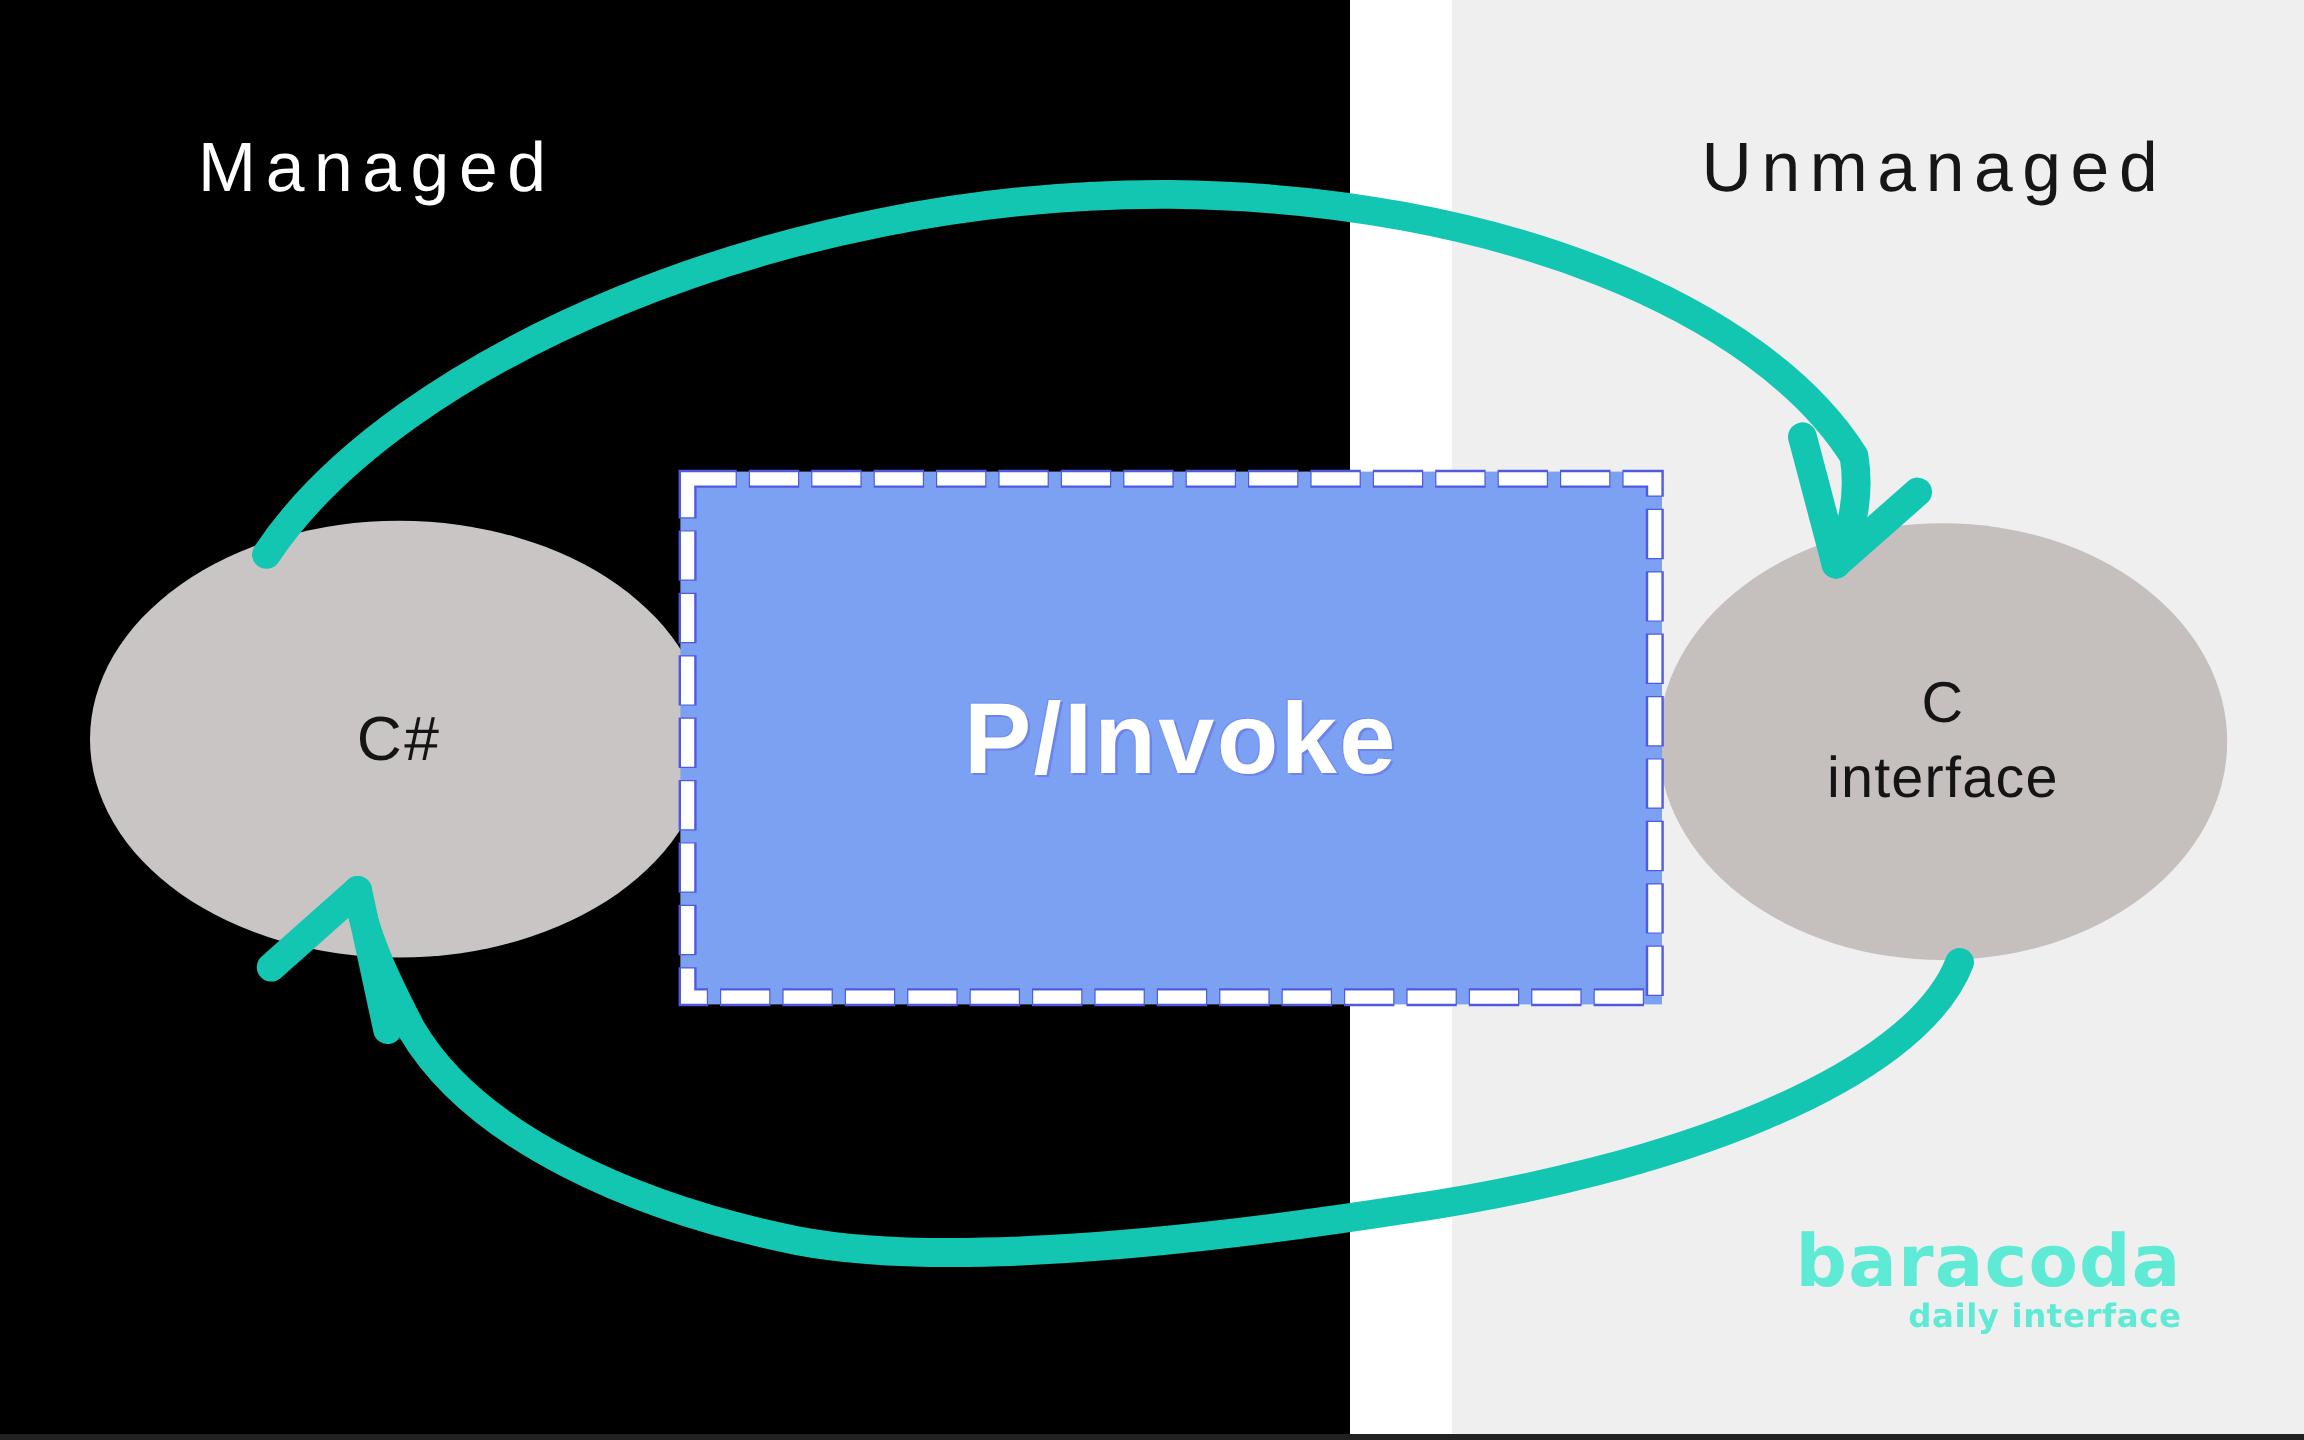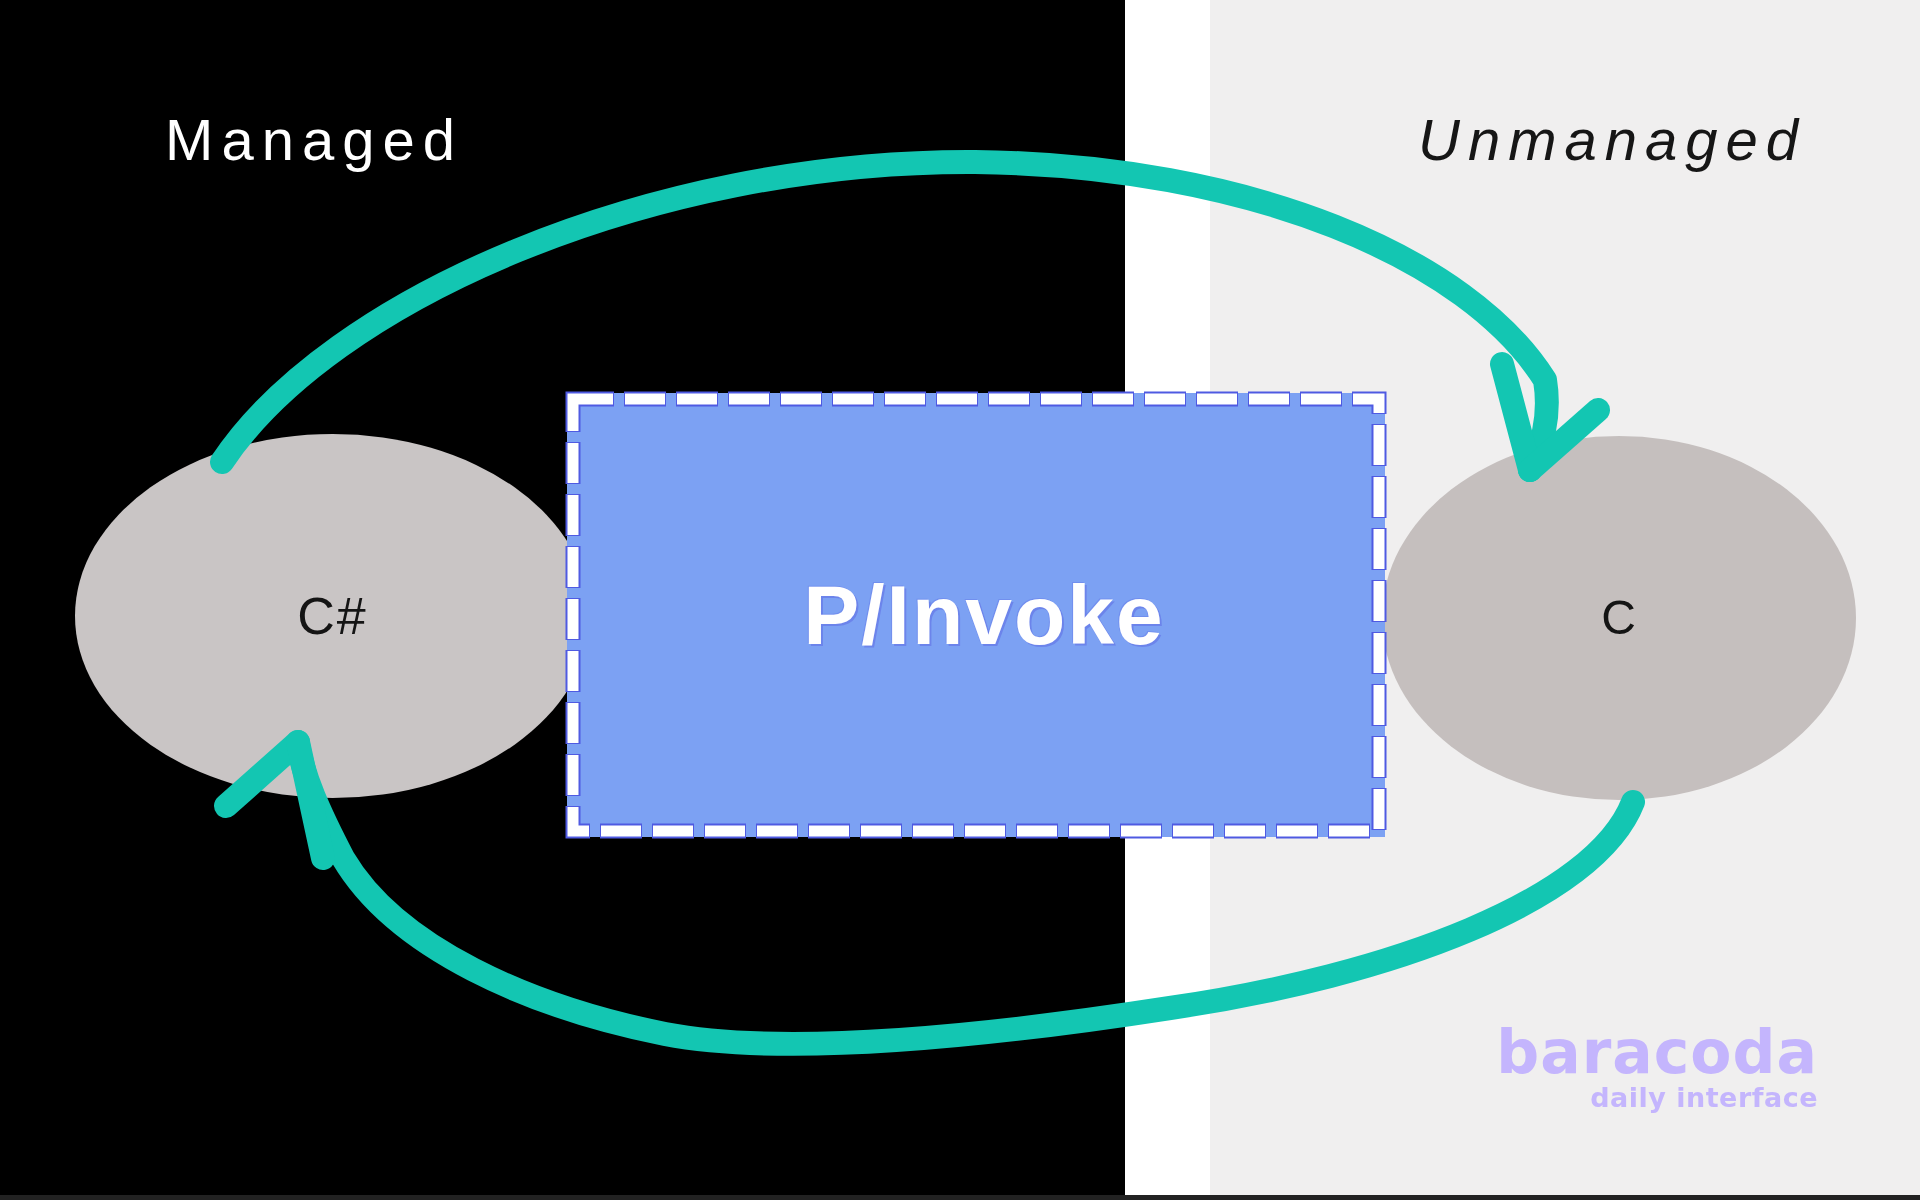--- a/index.html
+++ b/index.html
@@ -48,29 +48,30 @@
 </head>
 <body>
 
 <div class="stage">
 
   <div class="bg bg-managed" style="background-color: rgb(0, 0, 0);"></div>
   <div class="bg bg-divider" style="background-color: rgb(255, 255, 255);"></div>
   <div class="bg bg-unmanaged" style="background-color: rgb(240, 239, 239);"></div>
 
   <div class="region-label managed-label" style="color: rgb(255, 255, 255);">Managed</div>
-  <div class="region-label unmanaged-label" style="color: rgb(22, 22, 22); font-style: italic;">Unmanaged</div>
+  <div class="region-label unmanaged-label" style="color: rgb(22, 22, 22);">Unmanaged</div>
 
   <div class="node node-csharp" style="background-color: rgb(201, 197, 197); color: rgb(20, 20, 20);">
     <span>C#</span>
   </div>
 
   <div class="node node-cinterface" style="background-color: rgb(197, 191, 190); color: rgb(20, 20, 20);">
     <span>
       <span>C</span><br>
+      <span>interface</span>
     </span>
   </div>
 
   <svg class="bridge-svg" viewBox="0 0 1920 1200">
     <rect x="567" y="393" width="818" height="444" fill="#7ca1f3"></rect>
     <rect x="573" y="399" width="806" height="432" fill="none" stroke-width="15" stroke-dasharray="42 10" stroke-dashoffset="1" stroke="#4f5ae2"></rect>
     <rect x="573" y="399" width="806" height="432" fill="none" stroke-width="11" stroke-dasharray="40 12" stroke="#ffffff"></rect>
   </svg>
   <div class="bridge-label-wrap">
     <span class="bridge-label" style="color: rgb(255, 255, 255); margin-left: 16px;">P/Invoke</span>
@@ -82,18 +83,18 @@
       <path d="M 1502 364 L 1530 470"></path>
       <path d="M 1598 410 L 1530 470"></path>
     </g>
     <g fill="none" stroke-width="24" stroke-linecap="round" stroke-linejoin="round" stroke="#13c6b2">
       <path d="M 1633 802 C 1595 900 1390 976 1170 1008 C 950 1042 770 1054 665 1034 C 530 1007 396 948 343 858 C 319 812 303 776 298 744"></path>
       <path d="M 226 806 L 298 742"></path>
       <path d="M 323 858 L 298 742"></path>
     </g>
   </svg>
 
-  <div class="logo" style="color: #c4b5fd; text-align: right;">
+  <div class="logo" style="color: #5eead4; text-align: right;">
     <div class="logo-brand">baracoda</div>
     <div class="logo-tagline">daily interface</div>
   </div>
 
 </div>
 
 </body></html>

